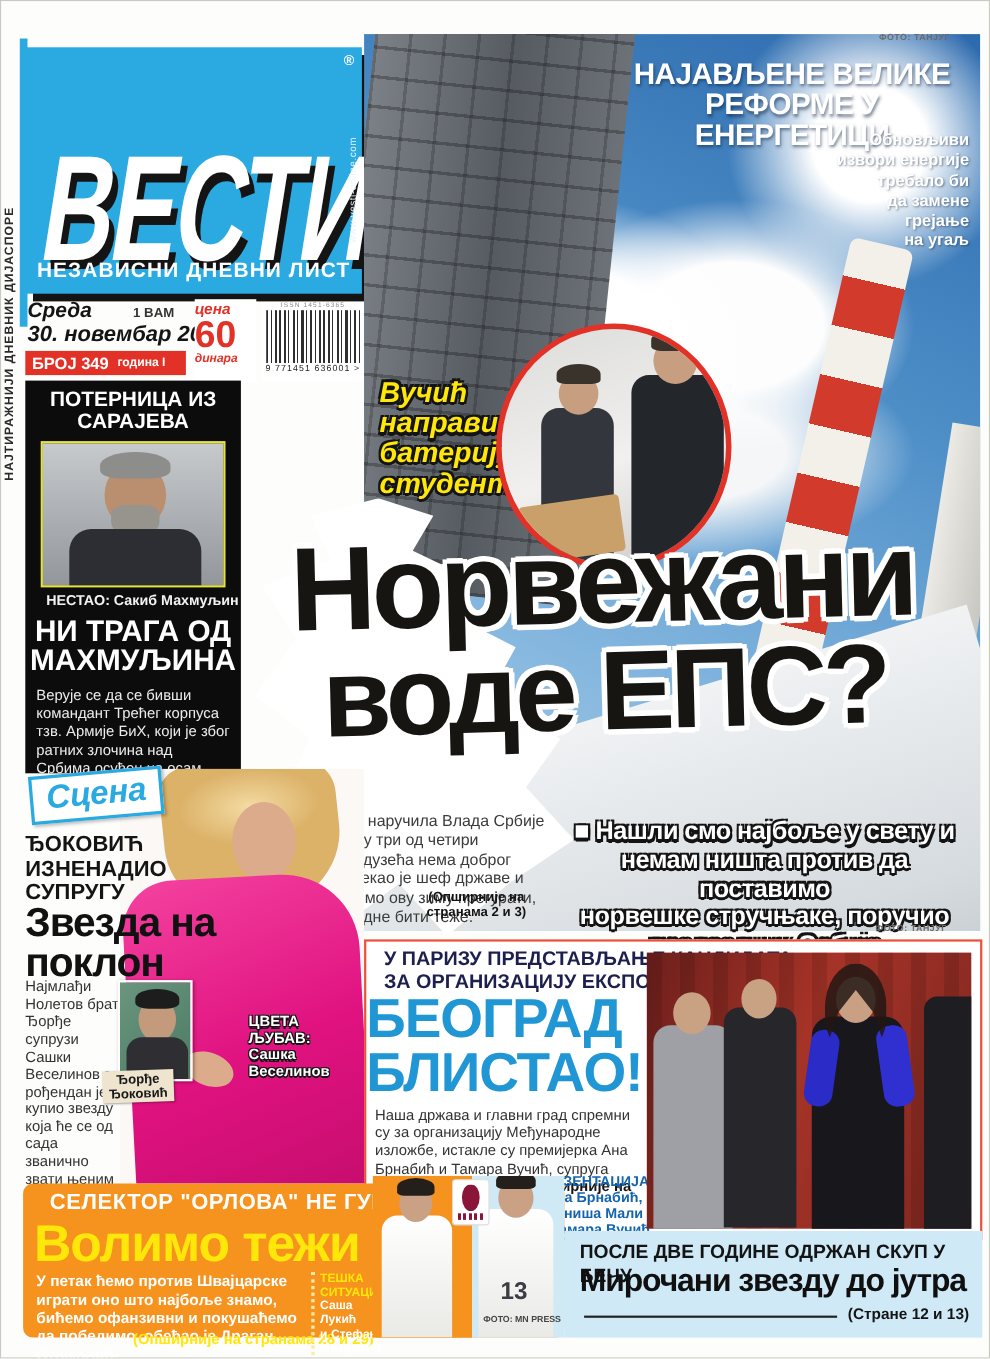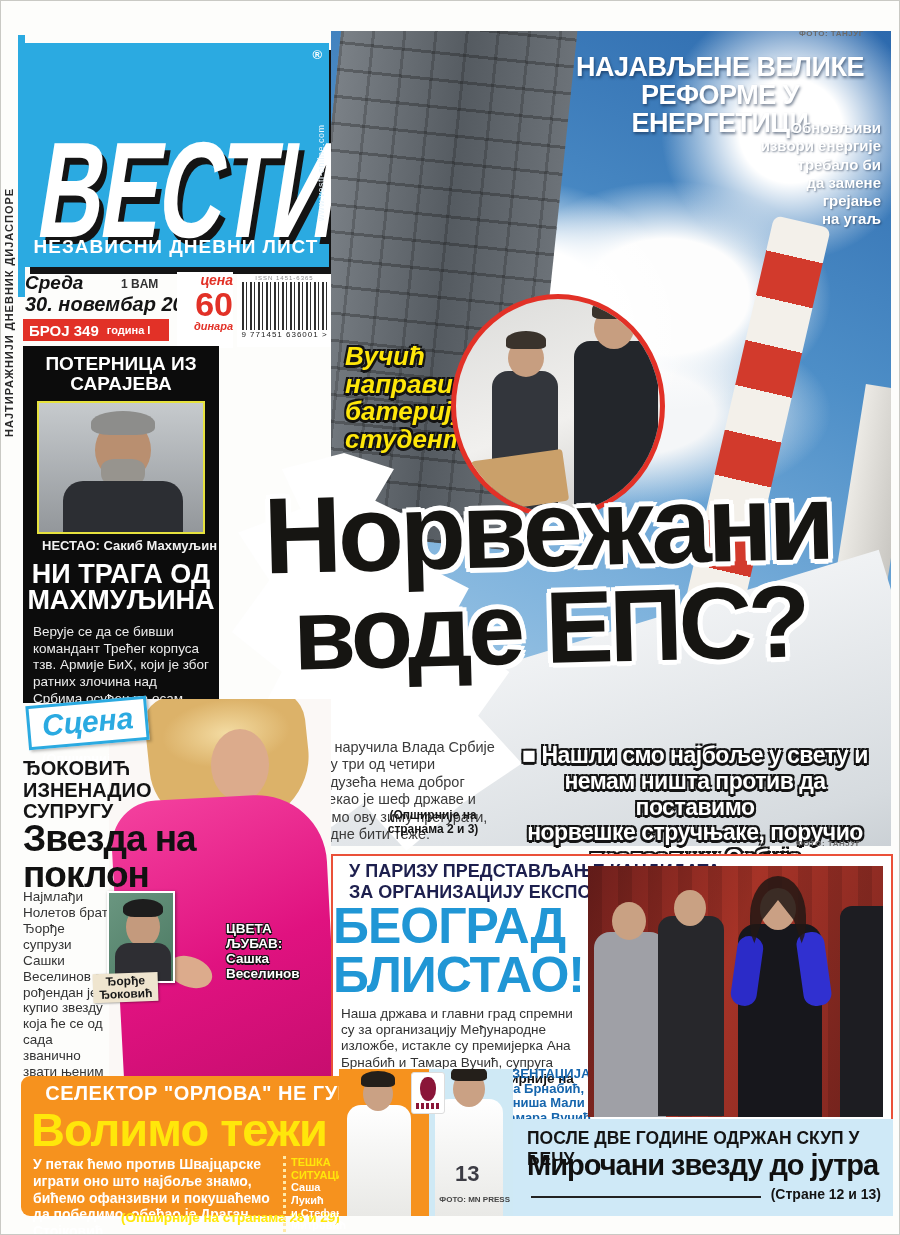--- a/index.html
+++ b/index.html
@@ -45,21 +45,21 @@
   
   .day   { left:24px; top:271px; font-size:19px; font-weight:bold; font-style:italic; color:#141414; }
   .date  { left:24px; top:292px; font-size:20px; font-weight:bold; font-style:italic; color:#141414; }
   .bam   { left:120px; top:276px; font-size:12px; font-weight:bold; color:#333; }
   .issue-box {
     left:22px; top:318px; width:146px; height:22px; background:#e23127;
     color:#fff; display:flex; align-items:center; padding-left:6px; gap:8px;
   }
   .issue-no { font-size:15px; font-weight:900; }
   .issue-yr { font-size:11px; font-weight:bold; }
-  .price-box { left:176px; top:271px; width:56px; height:76px; background:#fff; text-align:right; }
+  .price-box { left:176px; top:271px; width:56px; height:76px; background:#fff; text-align:left; }
   .price-label { color:#e23127; font-weight:900; font-style:italic; font-size:14px; }
   .price-value { color:#e23127; font-weight:900; font-size:34px; line-height:0.95; }
   .price-cur   { color:#e23127; font-weight:900; font-style:italic; font-size:11px; }
   .barcode-box { left:236px; top:274px; width:95px; height:72px; background:#fff; text-align:center; }
   .issn { font-size:6px; color:#8a8a8a; letter-spacing:1px; }
   .bars { margin:1px auto 0; width:86px; height:48px;
     background:repeating-linear-gradient(90deg,#2e2e2e 0 2px,#fff 2px 4px,#2e2e2e 4px 5px,#fff 5px 8px); }
   .barcode-num { font-size:8px; color:#222; letter-spacing:1px; }
 
   

